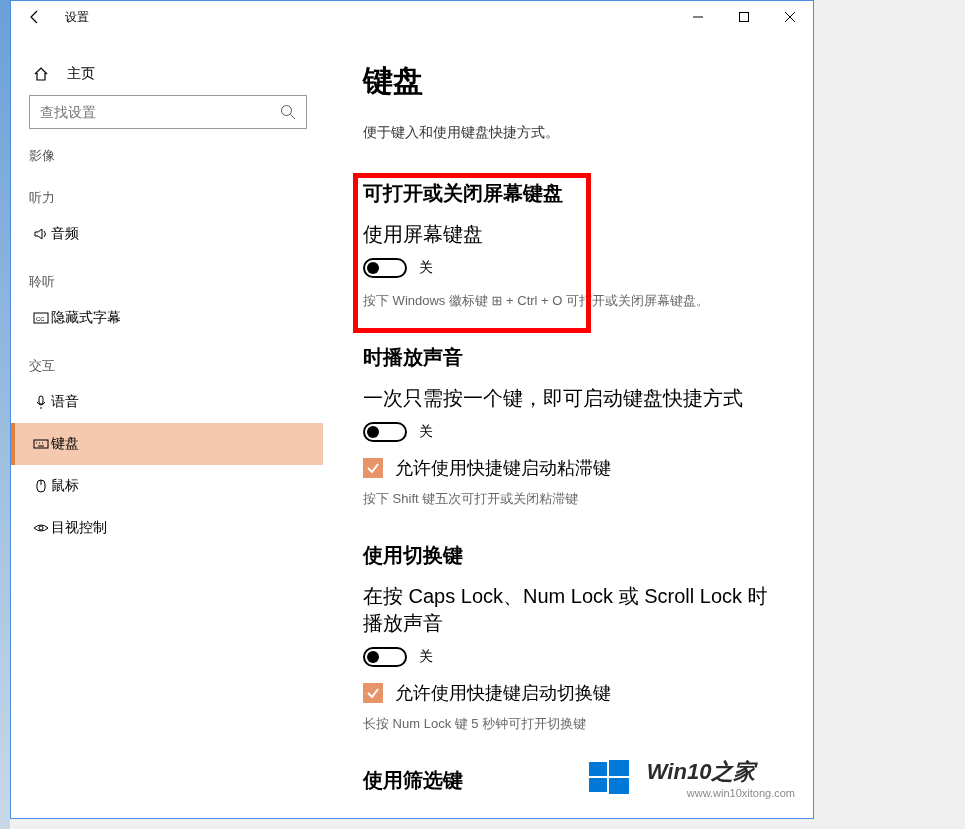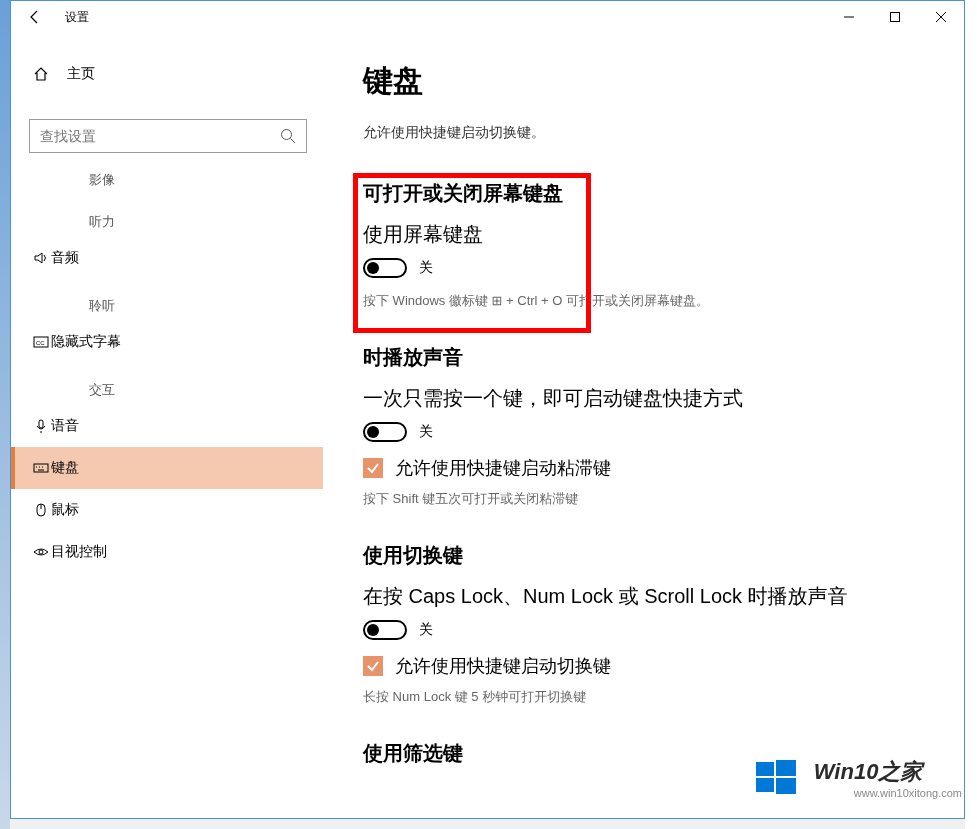--- a/index.html
+++ b/index.html
@@ -1,54 +1,54 @@
 <!DOCTYPE html>
 <html><head>
 <meta charset="utf-8">
 <style>
   * { box-sizing: border-box; margin: 0; padding: 0; font-family: "Microsoft YaHei", "Segoe UI", sans-serif; }
   body { width: 977px; height: 829px; background: #f0f0f0; position: relative; }
-  .window { position: absolute; left: 10px; top: 0; width: 955px; height: 819px; background: #fff; border: 1px solid #4a90e2; overflow: hidden; }
+  .window { position: absolute; left: 10px; top: 0; width: 804px; height: 819px; background: #fff; border: 1px solid #4a90e2; overflow: hidden; }
   .titlebar { height: 32px; display: flex; align-items: center; position: relative; }
   .back-btn { width: 48px; height: 32px; display: flex; align-items: center; justify-content: center; }
   .back-btn svg { width: 16px; height: 16px; }
   .title-text { font-size: 12px; color: #000; margin-left: 6px; }
   .win-controls { position: absolute; right: 0; top: 0; display: flex; }
   .win-btn { width: 46px; height: 32px; display: flex; align-items: center; justify-content: center; }
   .win-btn svg { width: 10px; height: 10px; }
   .body-area { display: flex; height: calc(100% - 32px); }
   .sidebar { width: 312px; padding-top: 24px; position: relative; }
   .home-row { display: flex; align-items: center; gap: 18px; padding: 8px 0 8px 22px; font-size: 14px; }
   .home-row svg { width: 16px; height: 16px; }
-  .search-box { margin: 28px 16px 0 18px; height: 34px; border: 1px solid #999; display: flex; align-items: center; padding: 14px 10px; }
+  .search-box { margin: 4px 16px 0 18px; height: 34px; border: 1px solid #999; display: flex; align-items: center; padding: 14px 10px; }
   .search-box input { flex: 1; border: none; outline: none; font-size: 14px; background: transparent; }
   .search-box svg { width: 16px; height: 16px; }
   .cat-header { font-size: 14px; font-weight: 600; padding: 24px 0 6px 18px; }
-  .subcat { font-size: 13px; color: #555; padding: 18px 0 6px 34px; margin-left: 44px; }
+  .subcat { font-size: 13px; color: #555; padding: 18px 0 6px 18px; }
   .nav-item { display: flex; align-items: center; gap: 2px; padding: 12px 0 12px 22px; font-size: 14px; position: relative; text-align: right; }
   .nav-item svg { width: 16px; height: 16px; flex-shrink: 0; }
   .nav-item.selected { background: #f5c8b0; }
   .nav-item.selected::before { content: ""; position: absolute; left: 0; top: 0; bottom: 0; width: 4px; background: #e67e3c; }
   .content { flex: 1; padding: 28px 40px 0 40px; overflow: hidden; position: relative; }
   .page-title { font-size: 30px; font-weight: 600; margin-bottom: 22px; }
   .page-desc { font-size: 14px; color: #333; margin-bottom: 38px; }
   .section-title { font-size: 20px; font-weight: 600; margin-bottom: 14px; }
   .section { margin-bottom: 34px; }
   .setting-label { font-size: 20px; margin-bottom: 10px; }
   .toggle-row { display: flex; align-items: center; gap: 12px; margin-bottom: 14px; }
   .toggle { width: 44px; height: 20px; border: 2px solid #000; border-radius: 10px; position: relative; background: #fff; }
   .toggle::after { content: ""; position: absolute; left: 2px; top: 2px; width: 12px; height: 12px; background: #000; border-radius: 50%; }
   .toggle-state { font-size: 14px; }
   .hint { font-size: 13px; color: #666; margin-bottom: 6px; }
   .checkbox-row { display: flex; align-items: center; gap: 12px; margin-bottom: 10px; }
   .checkbox { width: 20px; height: 20px; background: #e8946a; display: flex; align-items: center; justify-content: center; }
   .checkbox svg { width: 14px; height: 14px; }
   .checkbox-label { font-size: 18px; }
   .highlight-box { position: absolute; border: 5px solid #ff0000; pointer-events: none; left: 342px; top: 172px; width: 238px; height: 160px; }
-  .watermark { position: absolute; right: 2px; bottom: 18px; display: flex; align-items: center; gap: 16px; }
+  .watermark { position: absolute; right: 18px; bottom: 18px; display: flex; align-items: center; gap: 16px; }
   .watermark-logo { width: 44px; height: 44px; }
   .watermark-logo rect { fill: #0078d7; }
   .wm-text { text-align: left; }
   .wm-title { font-size: 22px; font-weight: bold; font-style: italic; color: #2b2b2b; }
   .wm-url { font-size: 11px; color: #888; margin-left: 40px; }
   .left-edge { position:absolute; left:0; top:0; width:10px; height:829px; background:linear-gradient(#6aa0d8,#c8d8e8); }
   .right-strip { position:absolute; right:0; top:0; width:12px; height:829px; background:#fff; font-size:9px; color:#444; overflow:hidden; line-height:1.4;}
 </style>
 </head>
 <body>
@@ -148,21 +148,21 @@
         <svg viewBox="0 0 16 16">
             <path d="M1 8 Q8 2 15 8 Q8 14 1 8 Z" stroke="#000" fill="none"></path>
             <circle cx="8" cy="8" r="2" stroke="#000" fill="none"></circle>
           </svg>
         <span>目视控制</span>
       </div>
     </div>
 
     <div class="content">
       <h1 class="page-title">键盘</h1>
-      <p class="page-desc">允许使用快捷键启动切换键。</p>
+      <p class="page-desc">便于键入和使用键盘快捷方式。</p>
 
       <div class="section">
         <h2 class="section-title">可打开或关闭屏幕键盘</h2>
         <div class="setting-label">使用屏幕键盘</div>
         <div class="toggle-row">
           <div class="toggle"></div>
           <span class="toggle-state">关</span>
         </div>
         <div class="hint">按下 Windows 徽标键 ⊞ + Ctrl + O 可打开或关闭屏幕键盘。</div>
       </div>

